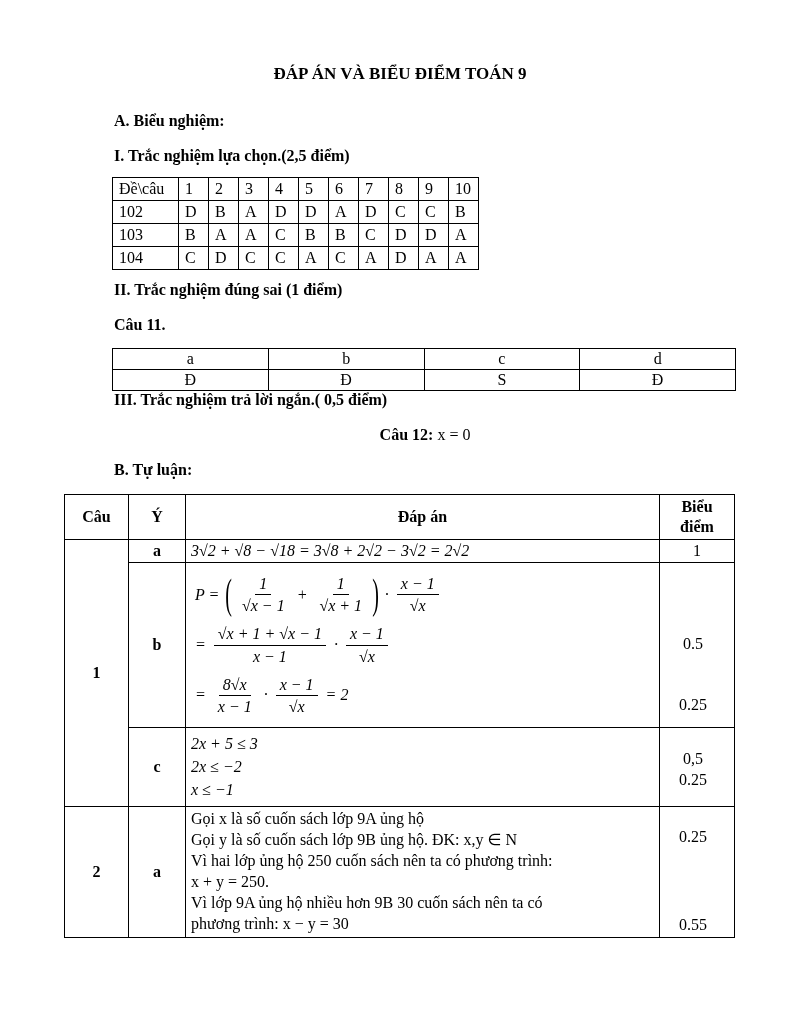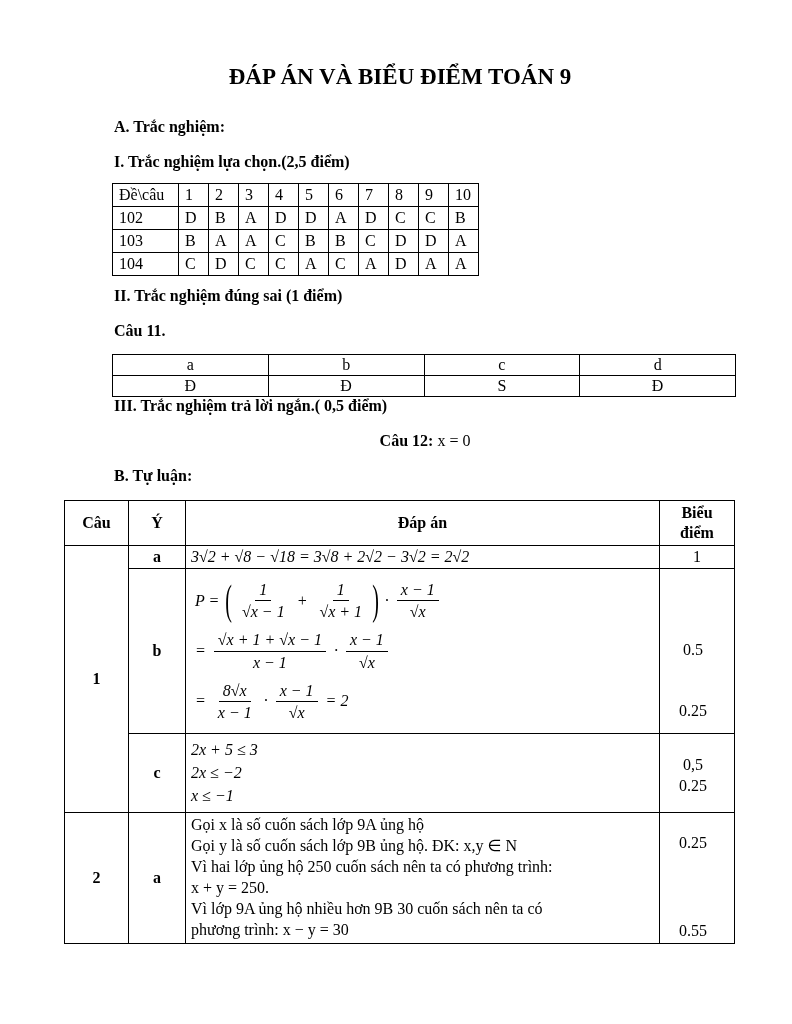--- a/index.html
+++ b/index.html
@@ -5,21 +5,21 @@
   * { margin:0; padding:0; box-sizing:border-box; }
   html,body { background:#fff; }
   body {
     width:792px; height:1024px;
     font-family:"Liberation Serif", serif;
     font-size:16px; color:#000;
     overflow:hidden;
   }
   .page { padding:64px 56px 0 64px; }
 
-  .title { text-align:center; font-size:23px; font-weight:bold; margin-bottom:28px; }
+  .title { text-align:center; font-size:17px; font-weight:bold; margin-bottom:28px; }
   .heading { font-weight:bold; margin-left:50px; }
   .h-a   { margin-top:6px; }
   .h-i   { margin-top:17px; }
   .h-ii  { margin-top:11px; }
   .h-c11 { margin-top:17px; }
   .h-iii { margin-top:0; }
   .h-c12 { margin-top:17px; font-weight:normal;text-align:center; }
   .h-c12 .lbl { font-weight:bold; }
   .h-b   { margin-top:17px; }
 
@@ -67,21 +67,21 @@
 
   .text-line { line-height:1.31; }
 </style>
 </head>
 <body>
 
 <div class="page">
 
   <div class="title">ĐÁP ÁN VÀ BIỂU ĐIỂM TOÁN 9</div>
 
-  <div class="heading h-a">A. Trắc nghiệm:</div>
+  <div class="heading h-a">A. Biểu nghiệm:</div>
   <div class="heading h-i">I. Trắc nghiệm lựa chọn.(2,5 điểm)</div>
 
   <table class="mc-table">
     <colgroup>
         <col class="c0">
         <col class="cn">
         <col class="cn">
         <col class="cn">
         <col class="cn">
         <col class="cn">

